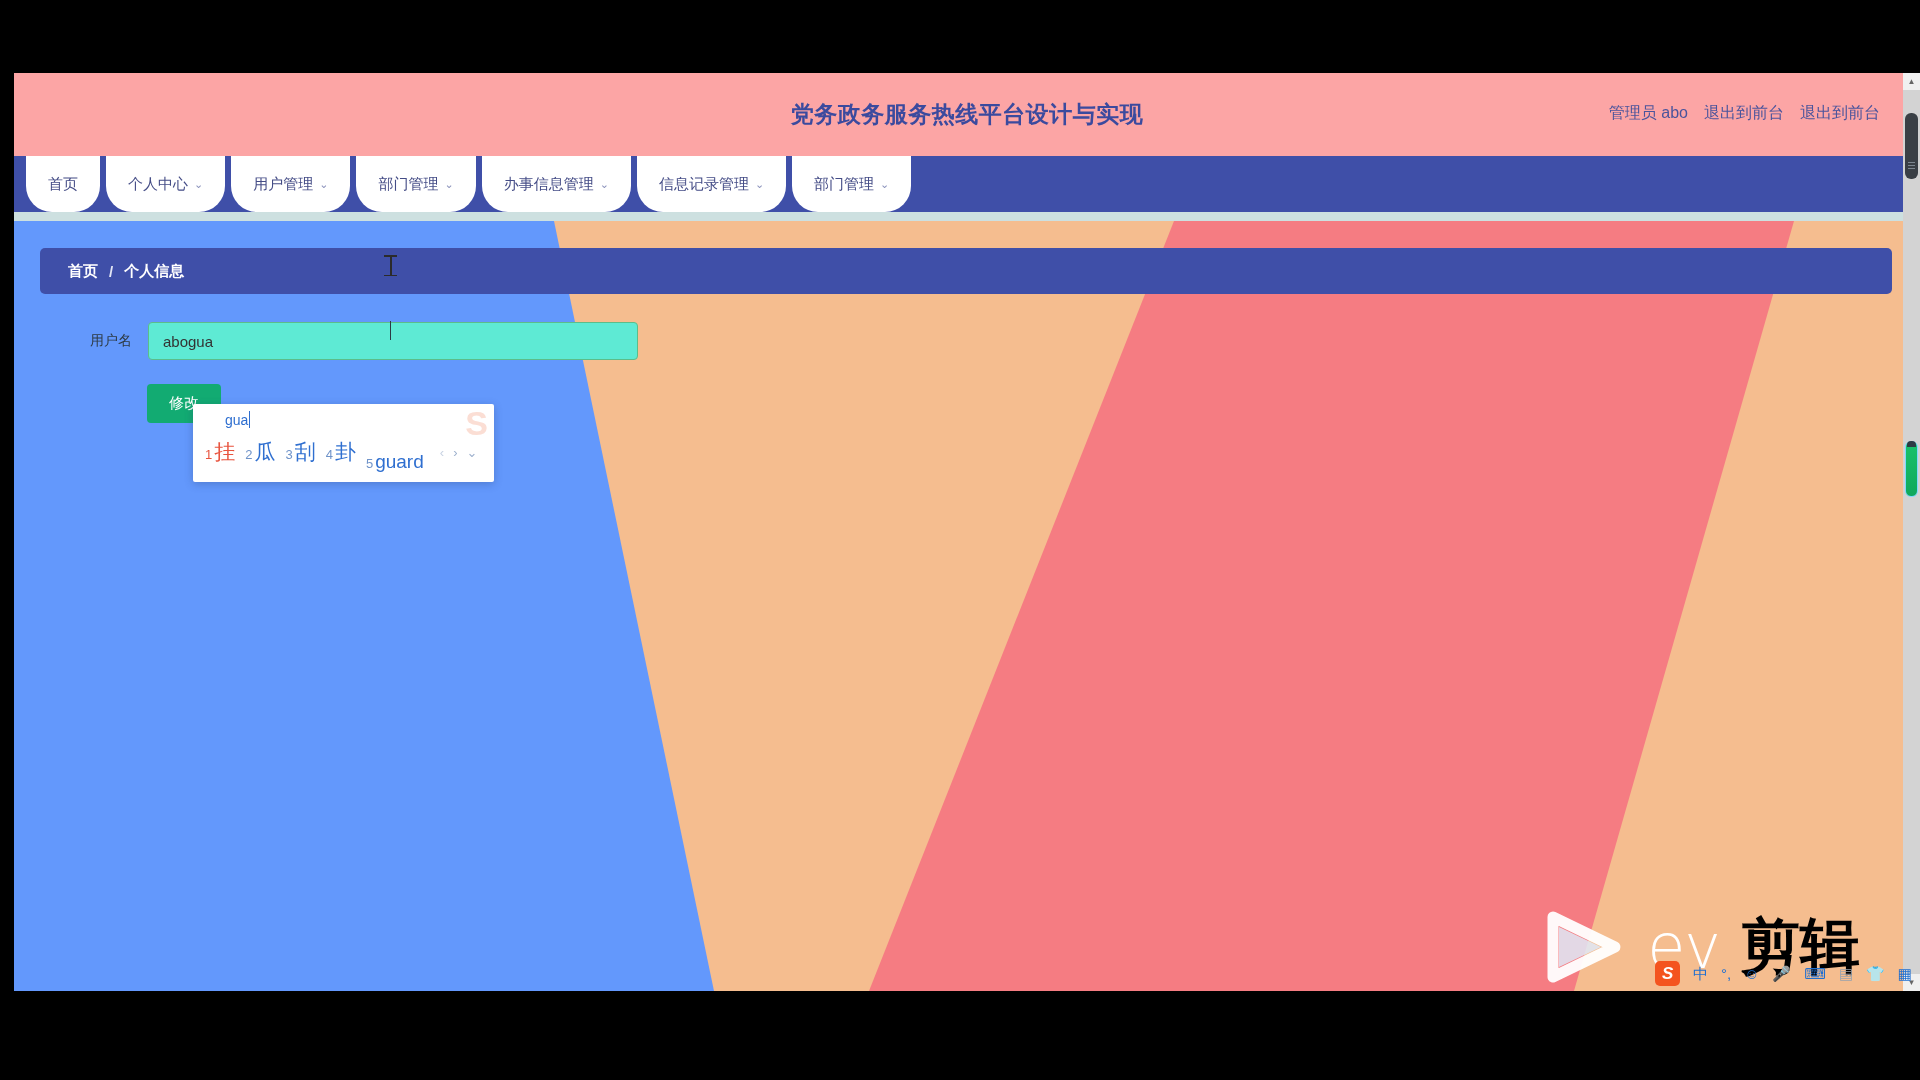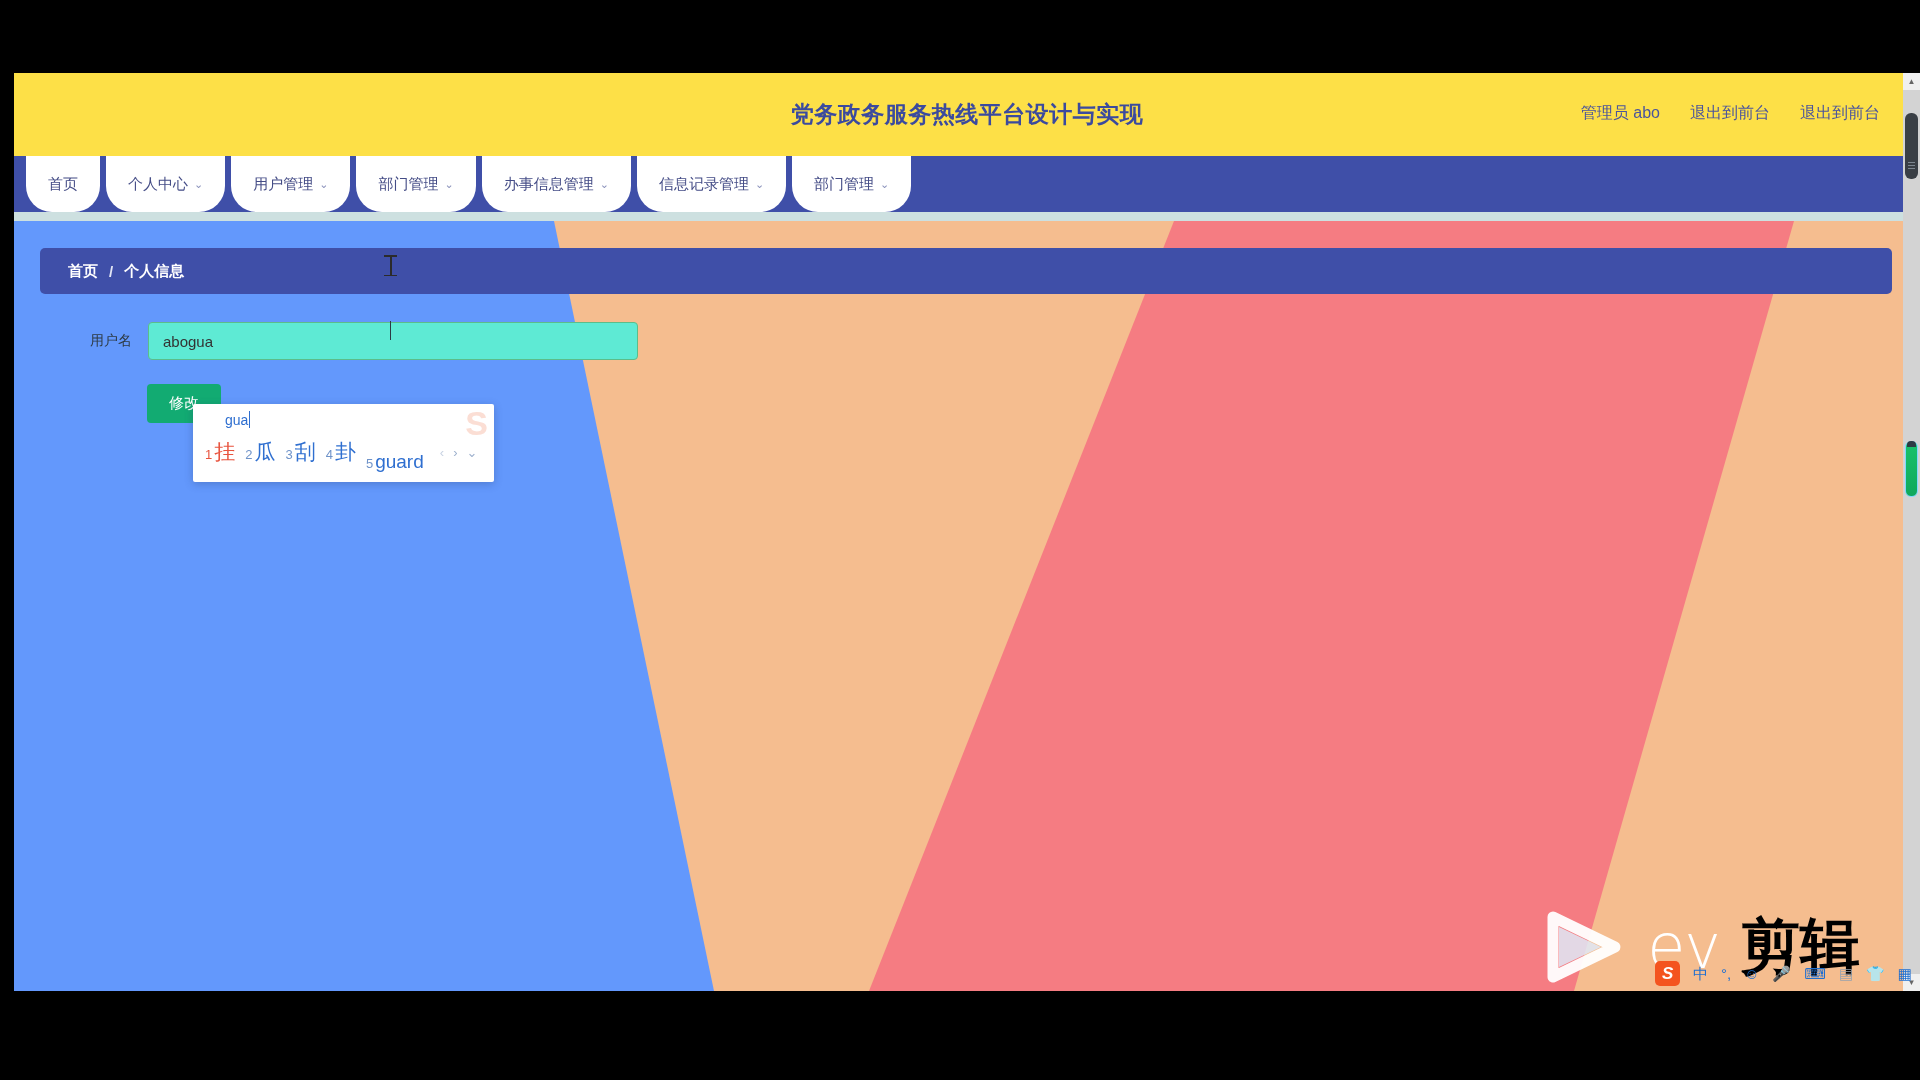--- a/index.html
+++ b/index.html
@@ -18,31 +18,31 @@
     background: #ffffff; overflow: hidden;
   }
 
   
   #bg { position: absolute; inset: 0; overflow: hidden; z-index: 0; }
   #bg svg { display: block; width: 100%; height: 100%; }
 
   
   #header {
     position: absolute; left: 0; top: 0; width: 1906px; height: 83px;
-    background: #fde047; z-index: 5;
+    background: #fca5a5; z-index: 5;
   }
   #header-title {
     position: absolute; left: 0; right: 0; top: 26px;
     text-align: center;
     font-size: 23px; font-weight: bold; color: #3b4a9e;
     letter-spacing: .5px;
   }
   #header-links {
     position: absolute; right: 40px; top: 30px;
-    display: flex; align-items: center; gap: 30px;
+    display: flex; align-items: center; gap: 16px;
     font-size: 16px; color: #4a549c;
   }
   #header-links .hlink { cursor: pointer; white-space: nowrap; }
 
   
   #navbar {
     position: absolute; left: 0; top: 83px; width: 1906px; height: 56px;
     background: #3f4fa8; z-index: 5;
   }
   #navlist { display: flex; align-items: flex-start; height: 56px; padding-left: 12px; }

